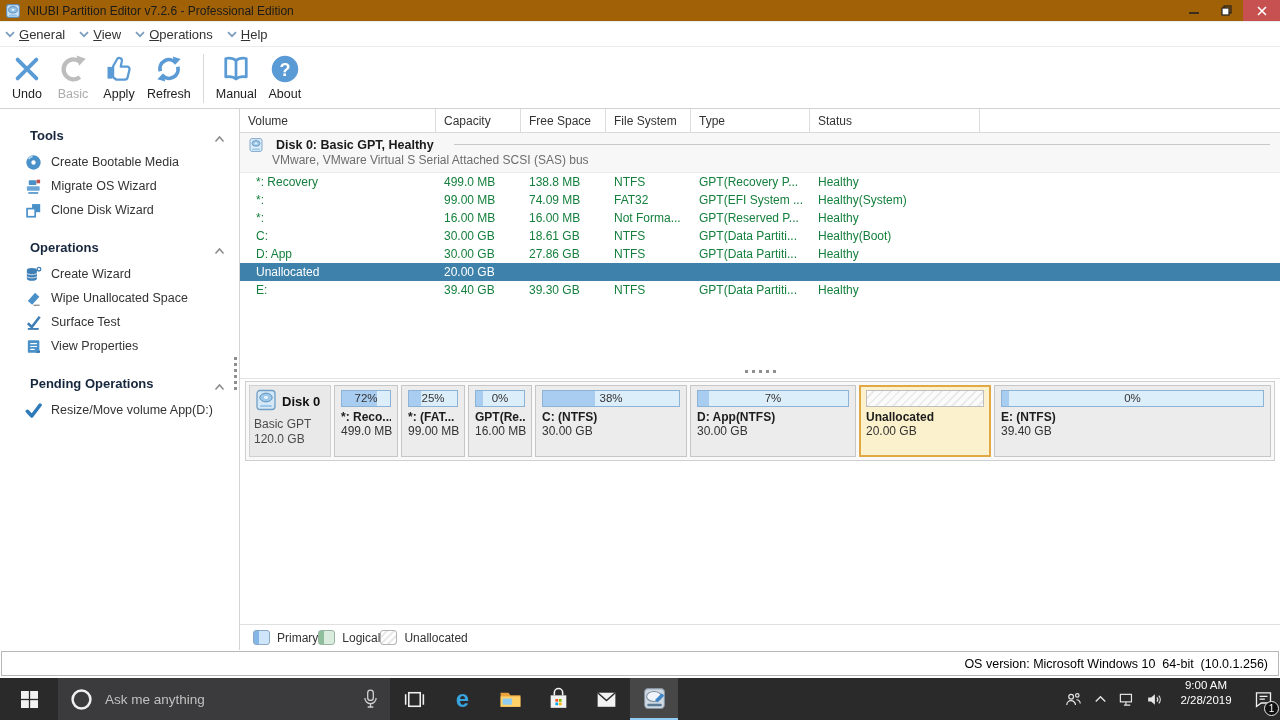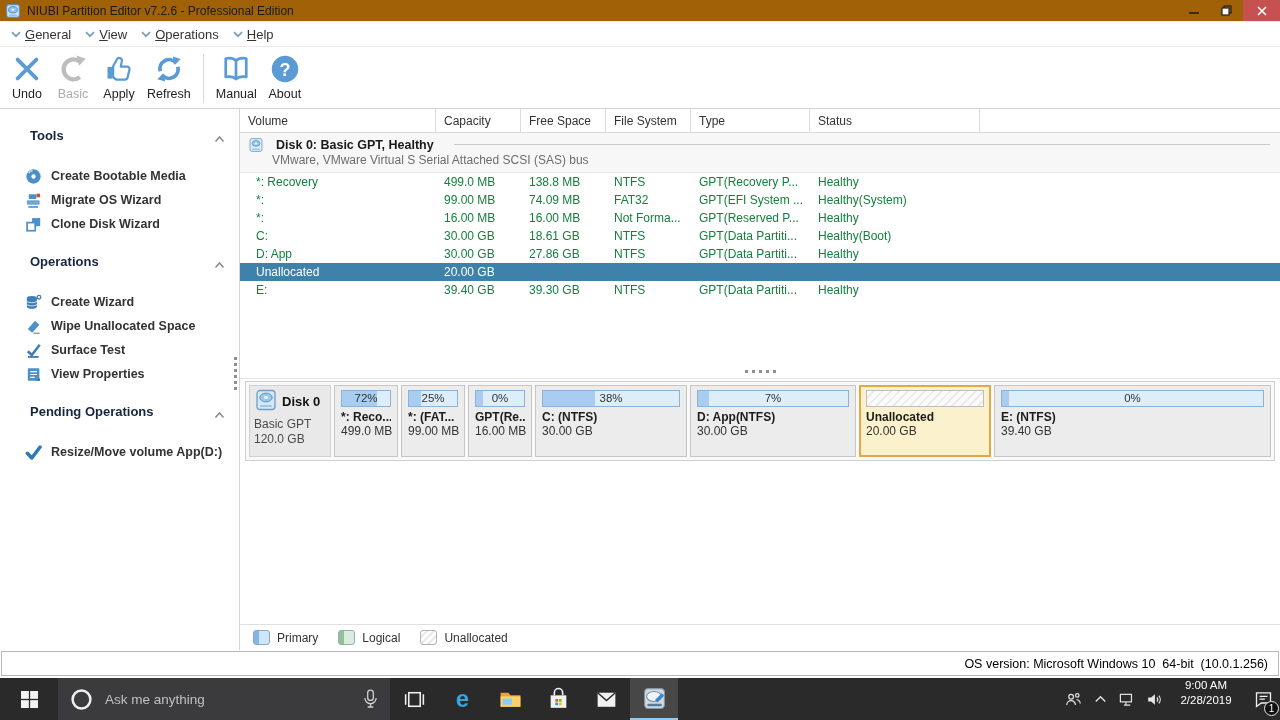--- a/index.html
+++ b/index.html
@@ -10,21 +10,21 @@
   
   .titlebar { height:22px; display:flex; align-items:center; background:#a16207; border-bottom:1px solid #ececec; }
   .title-icon { width:16px; height:16px; margin-left:5px; }
   .title-icon svg { width:16px; height:16px; display:block; }
   .title-text { font-size:12px; color:#1a1a1a; margin-left:6px; flex:1; white-space:nowrap; }
   .win-btn { width:33px; height:21px; display:flex; align-items:center; justify-content:center; color:#333; }
   .win-btn svg { display:block; }
   .win-close { width:37px; background:#c75050; color:#fff; }
 
   
-  .menubar { height:25px; display:flex; align-items:center; padding-left:6px; background:#fff; border-bottom:1px solid #eaeaea; }
+  .menubar { height:25px; display:flex; align-items:center; background:#fff; border-bottom:1px solid #eaeaea; }
   .menu-item { display:flex; align-items:center; gap:4px; padding:0 9px 0 5px; height:100%; font-size:13px; color:#333; cursor:default; }
   .menu-item .chev { width:10px; height:7px; display:flex; }
   .menu-item .chev svg { width:10px; height:7px; }
   .menu-label { display:inline-block; }
   .menu-label::first-letter { text-decoration:underline; }
 
   
   .toolbar { height:62px; display:flex; align-items:flex-start; padding:5px 0 0 4px; border-bottom:1px solid #d2d2d2; background:#fff; }
   .tool-btn { min-width:46px; padding:2px 5px 0; display:flex; flex-direction:column; align-items:center; gap:3px; }
   .tool-btn .ticon { width:30px; height:30px; }
@@ -33,21 +33,21 @@
   .tool-btn.disabled .tlabel { color:#ababab; }
   .tool-sep { width:1px; height:49px; background:#d8d8d8; margin:2px 7px 0 7px; }
 
   
   .main { flex:1; display:flex; min-height:0; position:relative; }
   .sidebar { width:240px; border-right:1px solid #d4d4d4; background:#fff; padding-top:14px; overflow:hidden; }
   .side-section { margin-bottom:13px; }
   .side-header { display:flex; align-items:center; height:24px; padding:0 14px 0 30px; font-size:13px; font-weight:bold; color:#16263d; }
   .side-header .schev { margin-left:auto; width:11px; height:8px; }
   .side-header .schev svg { width:11px; height:8px; }
-  .side-items { margin-top:17px;font-weight:bold; }
+  .side-items { margin-top:3px; }
   .side-item { display:flex; align-items:center; gap:9px; height:24px; padding-left:25px; font-size:12.5px; color:#333; cursor:default; }
   .side-item .sicon { width:17px; height:17px; flex:0 0 17px; }
   .side-item .sicon svg { width:17px; height:17px; display:block; }
   .v-grip { position:absolute; left:234px; top:248px; width:5px; display:flex; flex-direction:column; gap:3px; z-index:5; }
   .v-grip i { width:3px; height:3px; background:#8f8f8f; }
 
   
   .right { flex:1; display:flex; flex-direction:column; min-width:0; background:#fff; }
   .grid-header { display:flex; height:24px; border-bottom:1px solid #dadada; font-size:12px; color:#333; }
   .col { display:flex; align-items:center; padding-left:8px; border-right:1px solid #dcdcdc; height:100%; overflow:hidden; white-space:nowrap; }
@@ -78,21 +78,21 @@
   .pbar { height:17px; border:1px solid #8cb3d6; background:#ddeefb; position:relative; text-align:center; }
   .pbar .fill { position:absolute; left:0; top:0; bottom:0; background:#a9cdf0; min-width:7px; }
   .pbar .pct { position:relative; z-index:1; font-size:11.5px; color:#333; line-height:15px; }
   .pbar.unalloc { border:1px solid #bdbdbd; background:repeating-linear-gradient(135deg,#fbfbfb 0 4px,#ebebeb 4px 6px); }
   .pname { font-weight:bold; color:#1c1c1c; margin-top:3px; white-space:nowrap; overflow:hidden; }
   .psize { color:#333; white-space:nowrap; }
   .part-block.selected { background:#fcf1cd; border:2px solid #e0a945; padding:3px 5px 0; }
   .map-spacer { flex:1; }
 
   
-  .legend { height:26px; border-top:1px solid #e0e0e0; display:flex; align-items:center; gap:20px; padding-left:13px; font-size:12px; color:#333; }
+  .legend { height:26px; border-top:1px solid #e0e0e0; display:flex; align-items:center; padding-left:13px; font-size:12px; color:#333; }
   .leg-item { display:flex; align-items:center; gap:7px; }
   .swatch { width:17px; height:15px; border-radius:3px; border:1px solid #9d9d9d; }
   .swatch.primary { background:linear-gradient(to right,#85b6e8 0 5px,#cfe6fa 5px); border-color:#8aa8c6; }
   .swatch.logical { background:linear-gradient(to right,#8fbf9c 0 5px,#d9ecdd 5px); border-color:#9ab3a0; }
   .swatch.unallocated { background:repeating-linear-gradient(135deg,#ffffff 0 3px,#e9e9e9 3px 5px); border-color:#b3b3b3; }
 
   
   .statusbar { height:28px; padding:1px 1px 2px; background:#fff; }
   .status-inner { height:100%; border:1px solid #b7b7b7; display:flex; align-items:center; justify-content:flex-end; padding-right:10px; font-size:12.5px; color:#000; }
   .status-text { white-space:pre;text-align:center; }

